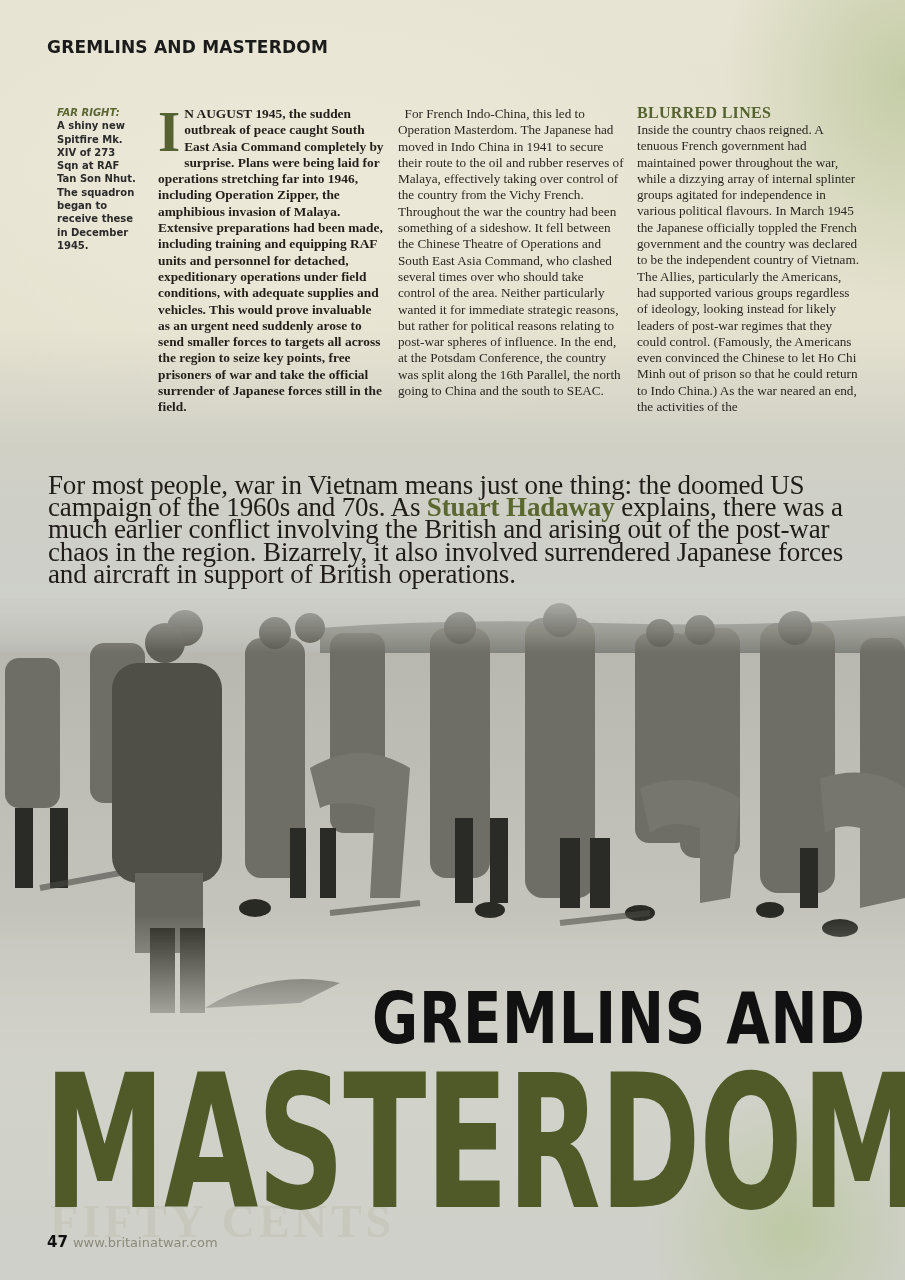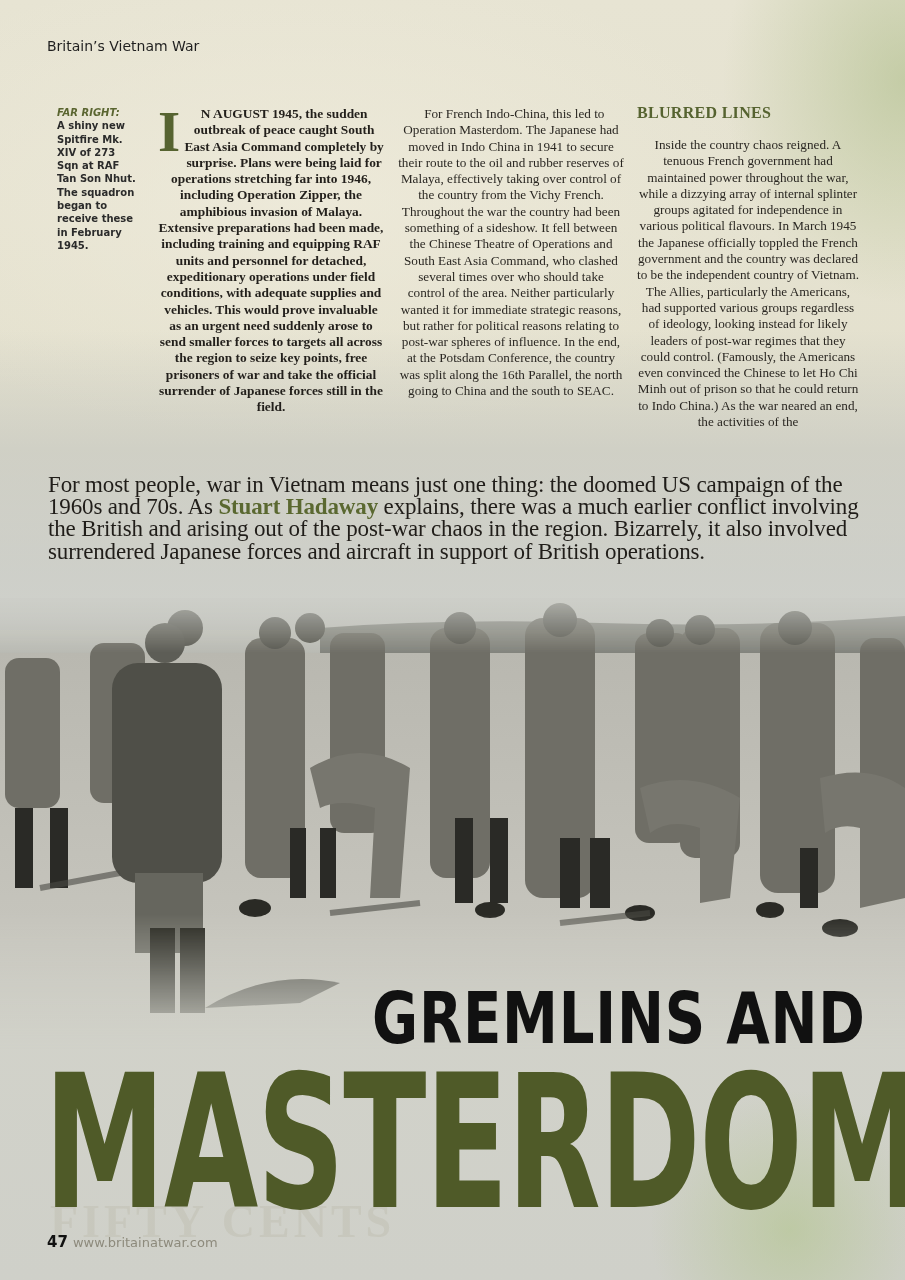--- a/index.html
+++ b/index.html
@@ -35,36 +35,36 @@
   .caption {
     position:absolute; left:57px; top:106px; width:82px;
     font-family:"DejaVu Sans", sans-serif; font-weight:bold; font-size:10px; line-height:13.3px;
     color:#2b2b2b;
   }
   .caption .cap-label { color:#5a6530;font-style:italic; }
   
   .col {
     position:absolute; font-size:13.2px; line-height:16.3px; color:#2a2722;
   }
-  .col p { margin:0;text-align:center; }
+  .col p { margin:0; }
   .col1 { left:158px; top:106px; width:226px; font-weight:bold; color:#221f1b; font-size:13.4px; }
   .col2 { left:398px; top:106px; width:226px; }
   .col3 { left:637px; top:104px; width:222px; }
   .dropcap {
     float:left; font-size:57px; line-height:45px; color:#566330; font-weight:bold;
     margin:3px 4px 0 0; height:48px;
   }
   .subhead {
     font-weight:bold; color:#566330; font-size:16px; line-height:17px; letter-spacing:0.3px;
-    margin-bottom:16px;
+    margin-bottom:1px;
   }
   
   .standfirst {
     position:absolute; left:48px; top:474px; width:820px;
-    font-size:23px; line-height:22.2px; color:#201d19; letter-spacing:-0.15px;
+    font-size:27px; line-height:22.2px; color:#201d19; letter-spacing:-0.15px;
   }
   .standfirst .author { color:#5a6830; font-weight:bold; }
   
   .photo {
     position:absolute; left:0; top:598px; width:905px; height:452px; overflow:hidden;
     -webkit-mask-image: linear-gradient(180deg, rgba(0,0,0,0.25) 0%, #000 12%, #000 70%, rgba(0,0,0,0) 100%);
             mask-image: linear-gradient(180deg, rgba(0,0,0,0.25) 0%, #000 12%, #000 70%, rgba(0,0,0,0) 100%);
   }
   .photo svg { display:block; }
   
@@ -90,26 +90,26 @@
 </style>
 </head>
 <body>
 
 <div class="paper"></div>
 <div class="smoke"></div>
 
 <div class="ghost">FIFTY CENTS</div>
 
 <div class="running-head">
-  <div class="running-sub">Britain’s Vietnam War</div>
+  <div class="running-title">GREMLINS AND MASTERDOM</div>
 </div>
 
 <div class="caption">
   <div class="cap-label">FAR RIGHT:</div>
-  <div>A shiny new Spitfire Mk. XIV of 273 Sqn at RAF Tan Son Nhut. The squadron began to receive these in February 1945.</div>
+  <div>A shiny new Spitfire Mk. XIV of 273 Sqn at RAF Tan Son Nhut. The squadron began to receive these in December 1945.</div>
 </div>
 
 <div class="col col1">
   <span class="dropcap">I</span>
   <p>N AUGUST 1945, the sudden outbreak of peace caught South East Asia Command completely by surprise. Plans were being laid for operations stretching far into 1946, including Operation Zipper, the amphibious invasion of Malaya.  Extensive preparations had been made, including training and equipping RAF units and personnel for detached, expeditionary operations under field conditions, with adequate supplies and vehicles. This would prove invaluable as an urgent need suddenly arose to send smaller forces to targets all across the region to seize key points, free prisoners of war and take the official surrender of Japanese forces still in the field.</p>
 </div>
 
 <div class="col col2">
   <p>&nbsp;&nbsp;For French Indo-China, this led to Operation Masterdom.  The Japanese had moved in Indo China in 1941 to secure their route to the oil and rubber reserves of Malaya, effectively taking over control of the country from the Vichy French. Throughout the war the country had been something of a sideshow. It fell between the Chinese Theatre of Operations and South East Asia Command, who clashed several times over who should take control of the area.  Neither particularly wanted it for immediate strategic reasons, but rather for political reasons relating to post-war spheres of influence.  In the end, at the Potsdam Conference, the country was split along the 16th Parallel, the north going to China and the south to SEAC.</p>
 </div>

